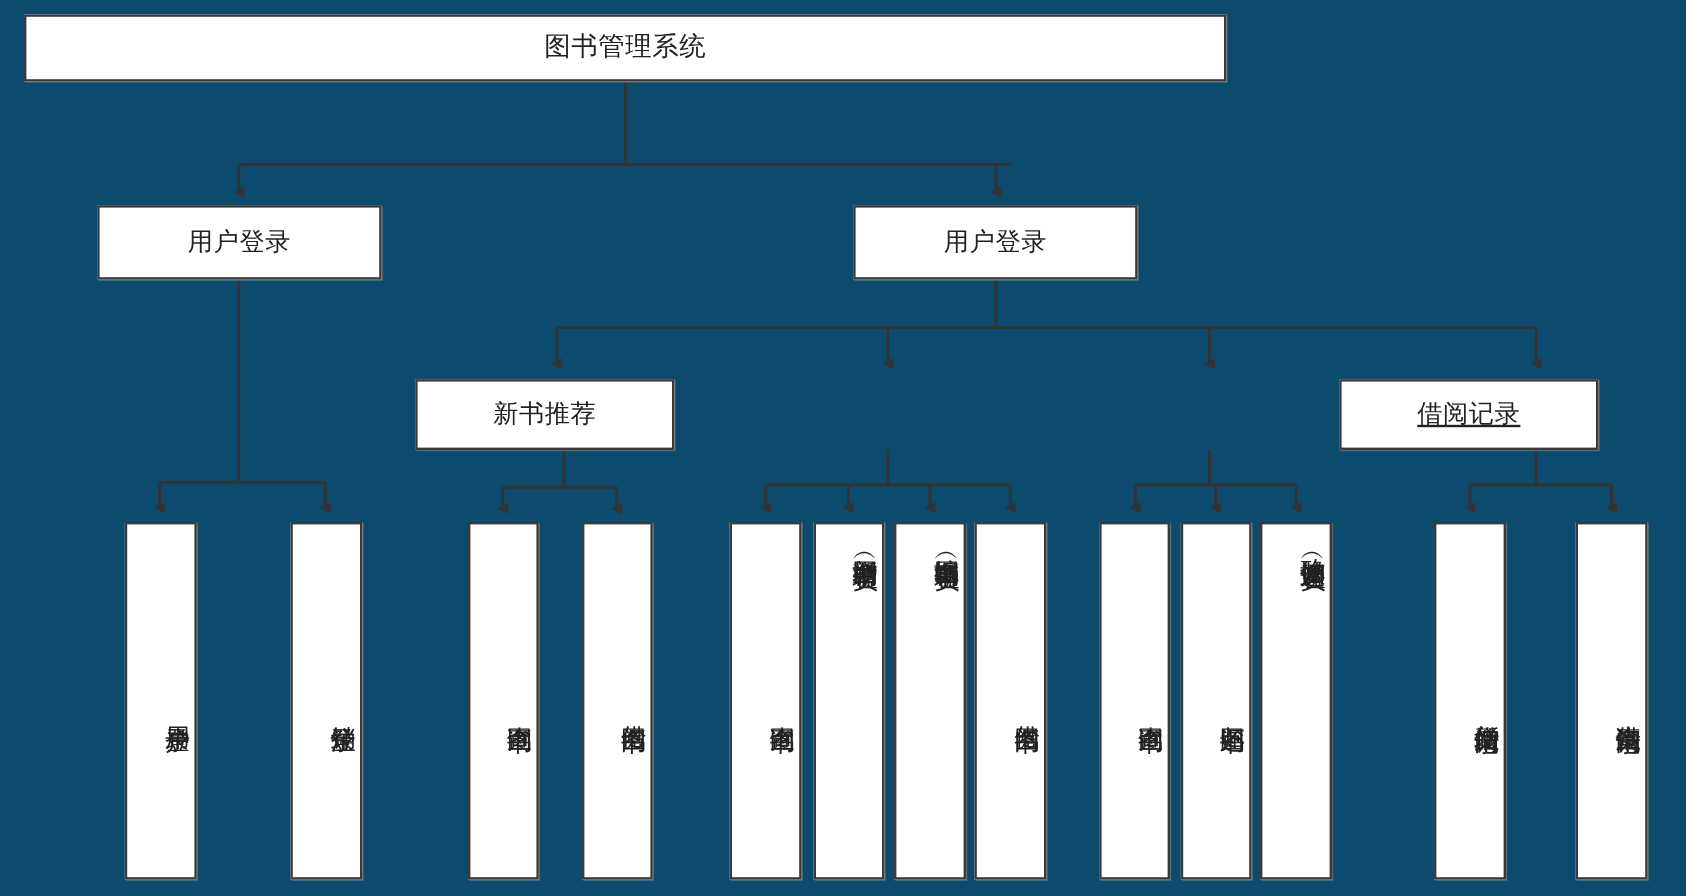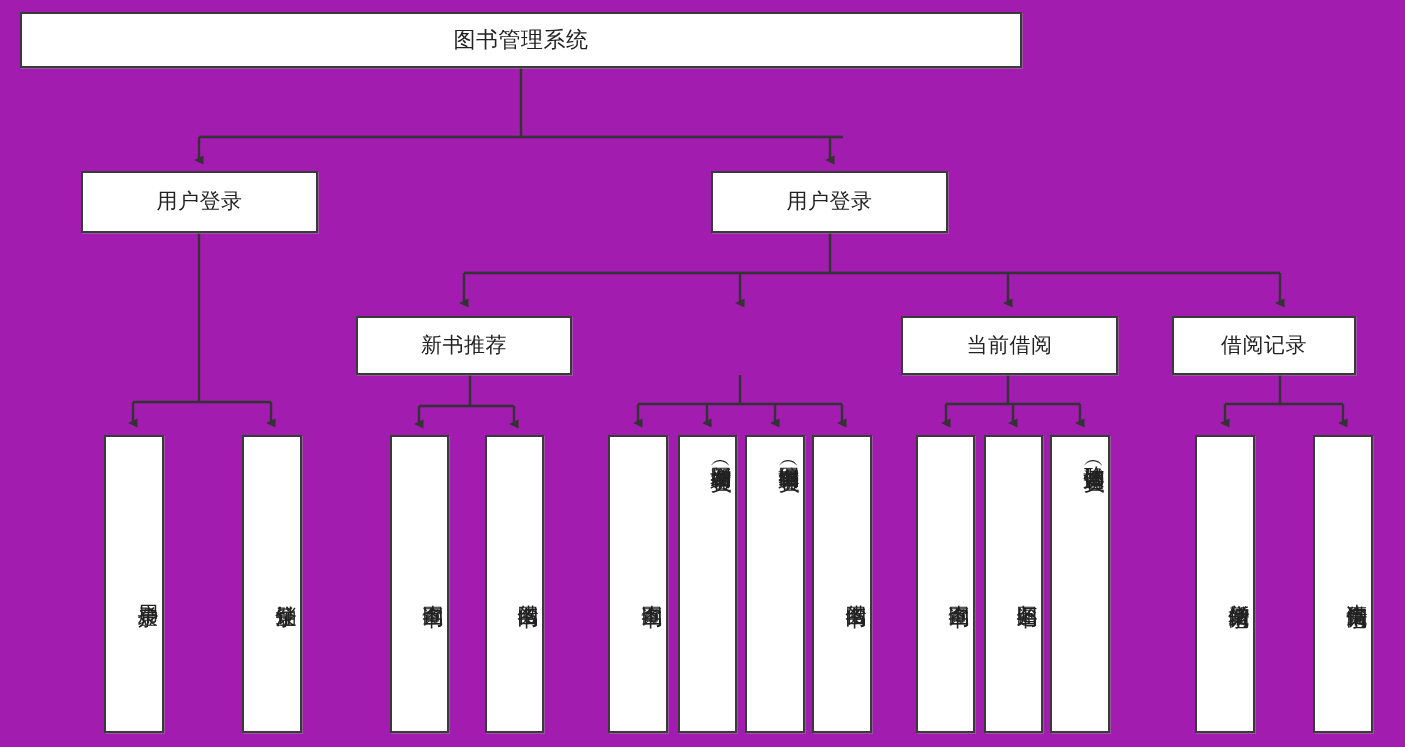--- a/index.html
+++ b/index.html
@@ -7,21 +7,21 @@
     padding: 0;
     background: #ffffff;
   }
   body {
     font-family: "DejaVu Sans", "Liberation Sans", sans-serif;
   }
   #canvas {
     position: relative;
     width: 1405px;
     height: 747px;
-    background: #a21caf;
+    background: #0c4a6e;
     overflow: hidden;
   }
   .node {
     position: absolute;
     box-sizing: border-box;
     border: 2px solid #3a3a3a;
     background: #ffffff;
     box-shadow: 1px 1px 0 rgba(140,140,140,0.55);
     display: flex;
     align-items: center;
@@ -121,23 +121,22 @@
       <path d="M 1225 404 L 1225 423" marker-end="url(#arrow)"></path>
       <path d="M 1343 404 L 1343 423" marker-end="url(#arrow)"></path>
     </g>
   </svg>
 
   <div class="node horiz title" style="left: 20px; top: 12px; width: 1002px; height: 56px;">图书管理系统</div>
 
   <div class="node horiz" style="left: 81px; top: 171px; width: 237px; height: 62px;">用户登录</div>
   <div class="node horiz" style="left: 711px; top: 171px; width: 237px; height: 62px;">用户登录</div>
 
-  <div class="node horiz" style="left: 356px; top: 316px; width: 216px; height: 59px;">新书推荐</div>
-  <div class="node horiz" style="left: 901px; top: 316px; width: 217px; height: 59px;">当前借阅</div>
-  <div class="node horiz" style="left: 1172px; top: 316px; width: 184px; height: 59px;">借阅记录</div>
+  <div class="node horiz" style="left: 346px; top: 316px; width: 216px; height: 59px;">新书推荐</div>
+  <div class="node horiz" style="left: 1116px; top: 316px; width: 216px; height: 59px; text-decoration: underline;">借阅记录</div>
 
   <div class="node vert centerish" style="left: 104px; top: 435px; width: 60px; height: 298px;">用户登录</div>
   <div class="node vert centerish" style="left: 242px; top: 435px; width: 60px; height: 298px;">注销登录</div>
   <div class="node vert centerish" style="left: 390px; top: 435px; width: 59px; height: 298px;">查询图书</div>
   <div class="node vert centerish" style="left: 485px; top: 435px; width: 59px; height: 298px;">借阅图书</div>
   <div class="node vert centerish" style="left: 608px; top: 435px; width: 60px; height: 298px;">查询图书</div>
   <div class="node vert" style="left: 678px; top: 435px; width: 59px; height: 298px;">新增图书（管理员）</div>
   <div class="node vert" style="left: 745px; top: 435px; width: 60px; height: 298px;">编辑图书（管理员）</div>
   <div class="node vert centerish" style="left: 812px; top: 435px; width: 60px; height: 298px;">借阅图书</div>
   <div class="node vert centerish" style="left: 916px; top: 435px; width: 59px; height: 298px;">查询图书</div>

